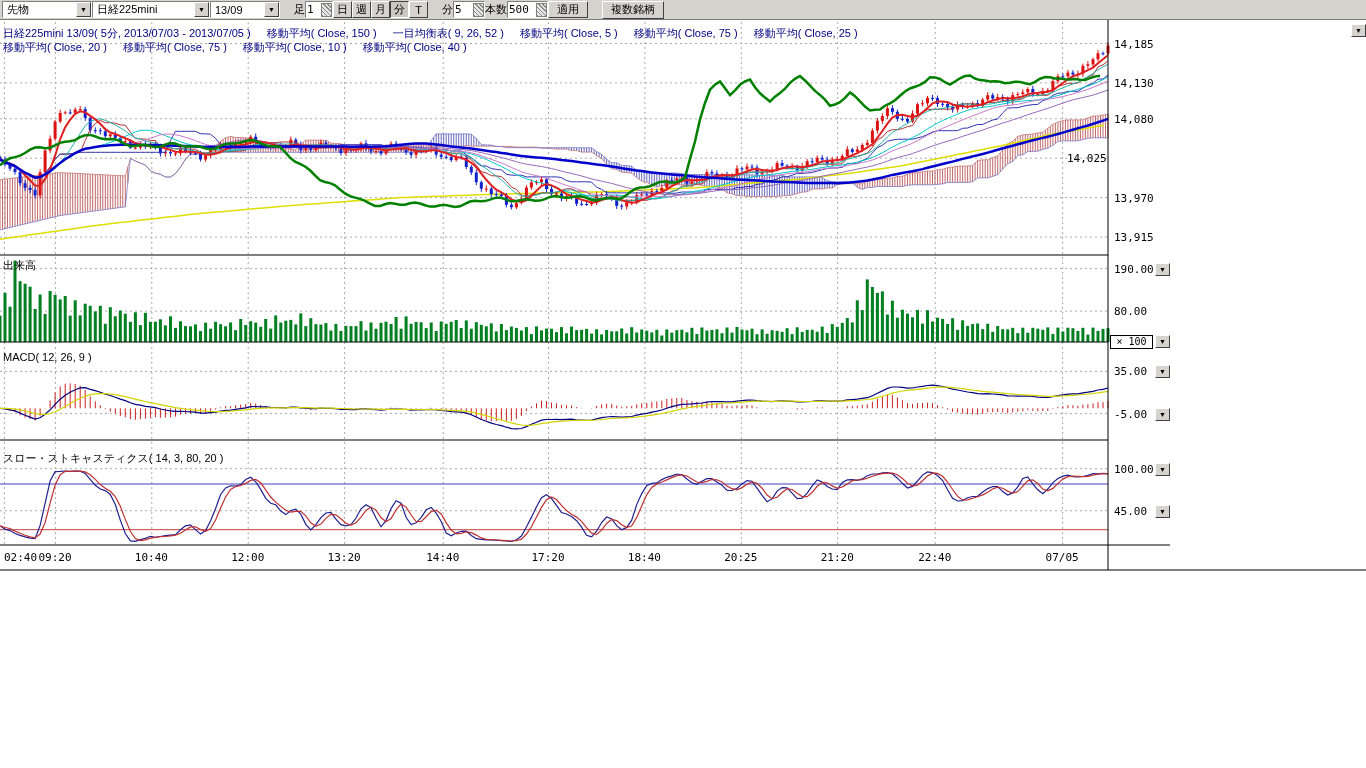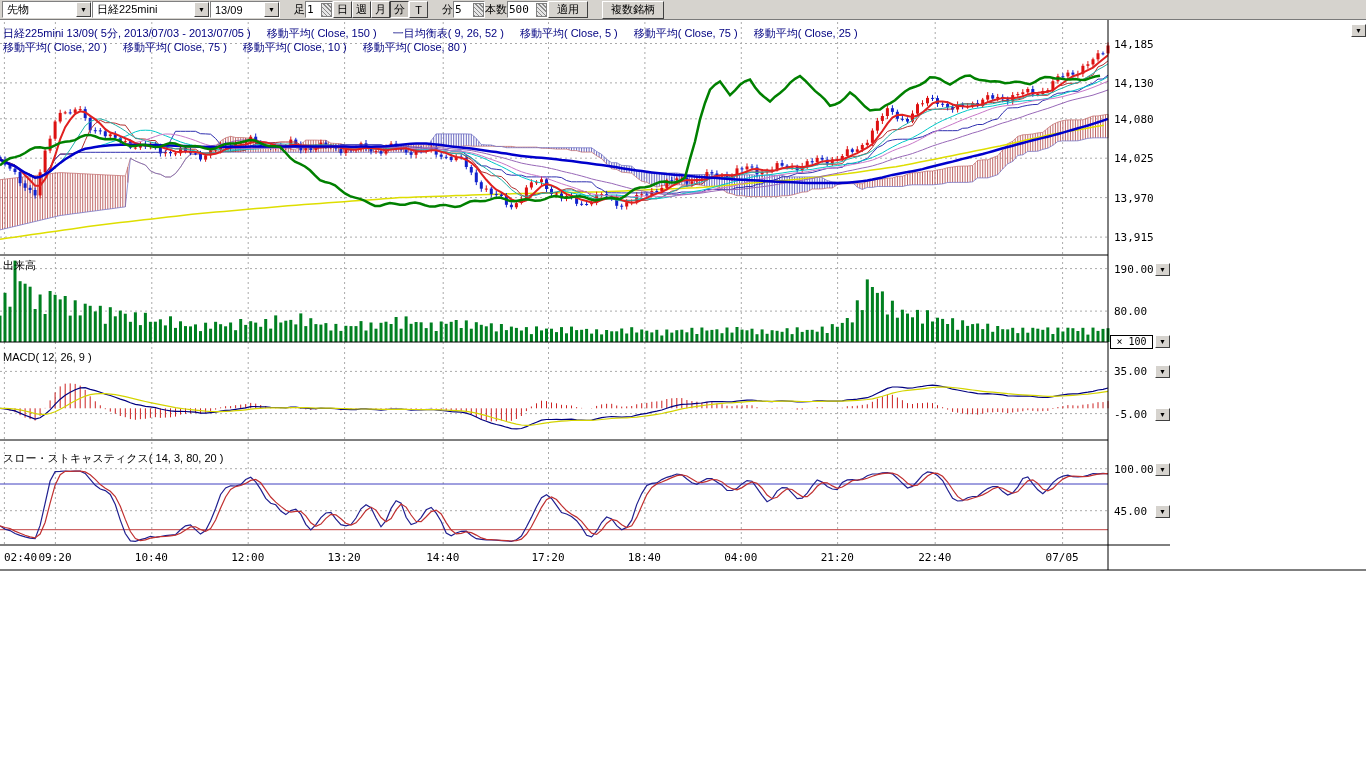--- a/index.html
+++ b/index.html
@@ -1472,49 +1472,49 @@
     <span>移動平均( Close, 150 )</span>
     <span>一目均衡表( 9, 26, 52 )</span>
     <span>移動平均( Close, 5 )</span>
     <span>移動平均( Close, 75 )</span>
     <span>移動平均( Close, 25 )</span>
   </div>
   <div class="hdr hdr2">
     <span>移動平均( Close, 20 )</span>
     <span>移動平均( Close, 75 )</span>
     <span>移動平均( Close, 10 )</span>
-    <span>移動平均( Close, 80 )</span>
+    <span>移動平均( Close, 40 )</span>
   </div>
 
   <div class="panel-lbl" style="top:238px">出来高</div>
   <div class="panel-lbl" style="top:331px">MACD( 12, 26, 9 )</div>
   <div class="panel-lbl" style="top:431px">スロー・ストキャスティクス( 14, 3, 80, 20 )</div>
 
   <div class="scalebox">× 100</div>
 <div class="ylabel" style="left: 1114px; top: 17.5077px;">14,185</div>
     <div class="ylabel" style="left: 1114px; top: 56.9385px;">14,130</div>
     <div class="ylabel" style="left: 1114px; top: 92.7846px;">14,080</div>
-    <div class="ylabel" style="left: 1114px; top: 132.215px;">14,025</div>
+    <div class="ylabel" style="left: 1067px; top: 132.215px;">14,025</div>
     <div class="ylabel" style="left: 1114px; top: 171.646px;">13,970</div>
     <div class="ylabel" style="left: 1114px; top: 211.077px;">13,915</div>
     <div class="ylabel" style="left: 1114px; top: 242.591px;">190.00</div>
     <div class="ylabel" style="left: 1114px; top: 285.091px;">80.00</div>
     <div class="ylabel" style="left: 1114px; top: 345.389px;">35.00</div>
     <div class="ylabel" style="left: 1114px; top: 387.611px;">-5.00</div>
     <div class="ylabel" style="left: 1114px; top: 442.704px;">100.00</div>
     <div class="ylabel" style="left: 1114px; top: 484.667px;">45.00</div>
     <div class="xlabel" style="left: 4px; top: 531px;">02:40</div>
     <div class="xlabel" style="left: 38.4px; top: 531px;">09:20</div>
     <div class="xlabel" style="left: 134.796px; top: 531px;">10:40</div>
     <div class="xlabel" style="left: 231.192px; top: 531px;">12:00</div>
     <div class="xlabel" style="left: 327.588px; top: 531px;">13:20</div>
     <div class="xlabel" style="left: 426.2px; top: 531px;">14:40</div>
     <div class="xlabel" style="left: 531.46px; top: 531px;">17:20</div>
     <div class="xlabel" style="left: 627.856px; top: 531px;">18:40</div>
-    <div class="xlabel" style="left: 724.252px; top: 531px;">04:00</div>
+    <div class="xlabel" style="left: 724.252px; top: 531px;">20:25</div>
     <div class="xlabel" style="left: 820.648px; top: 531px;">21:20</div>
     <div class="xlabel" style="left: 918.152px; top: 531px;">22:40</div>
     <div class="xlabel" style="left: 1045.57px; top: 531px;">07/05</div>
     <div class="axis-btn" style="left: 1351px; top: 4px;">▼</div>
     <div class="axis-btn" style="left: 1155px; top: 243px;">▼</div>
     <div class="axis-btn" style="left: 1155px; top: 315px;">▼</div>
     <div class="axis-btn" style="left: 1155px; top: 345px;">▼</div>
     <div class="axis-btn" style="left: 1155px; top: 388px;">▼</div>
     <div class="axis-btn" style="left: 1155px; top: 443px;">▼</div>
     <div class="axis-btn" style="left: 1155px; top: 485px;">▼</div>

